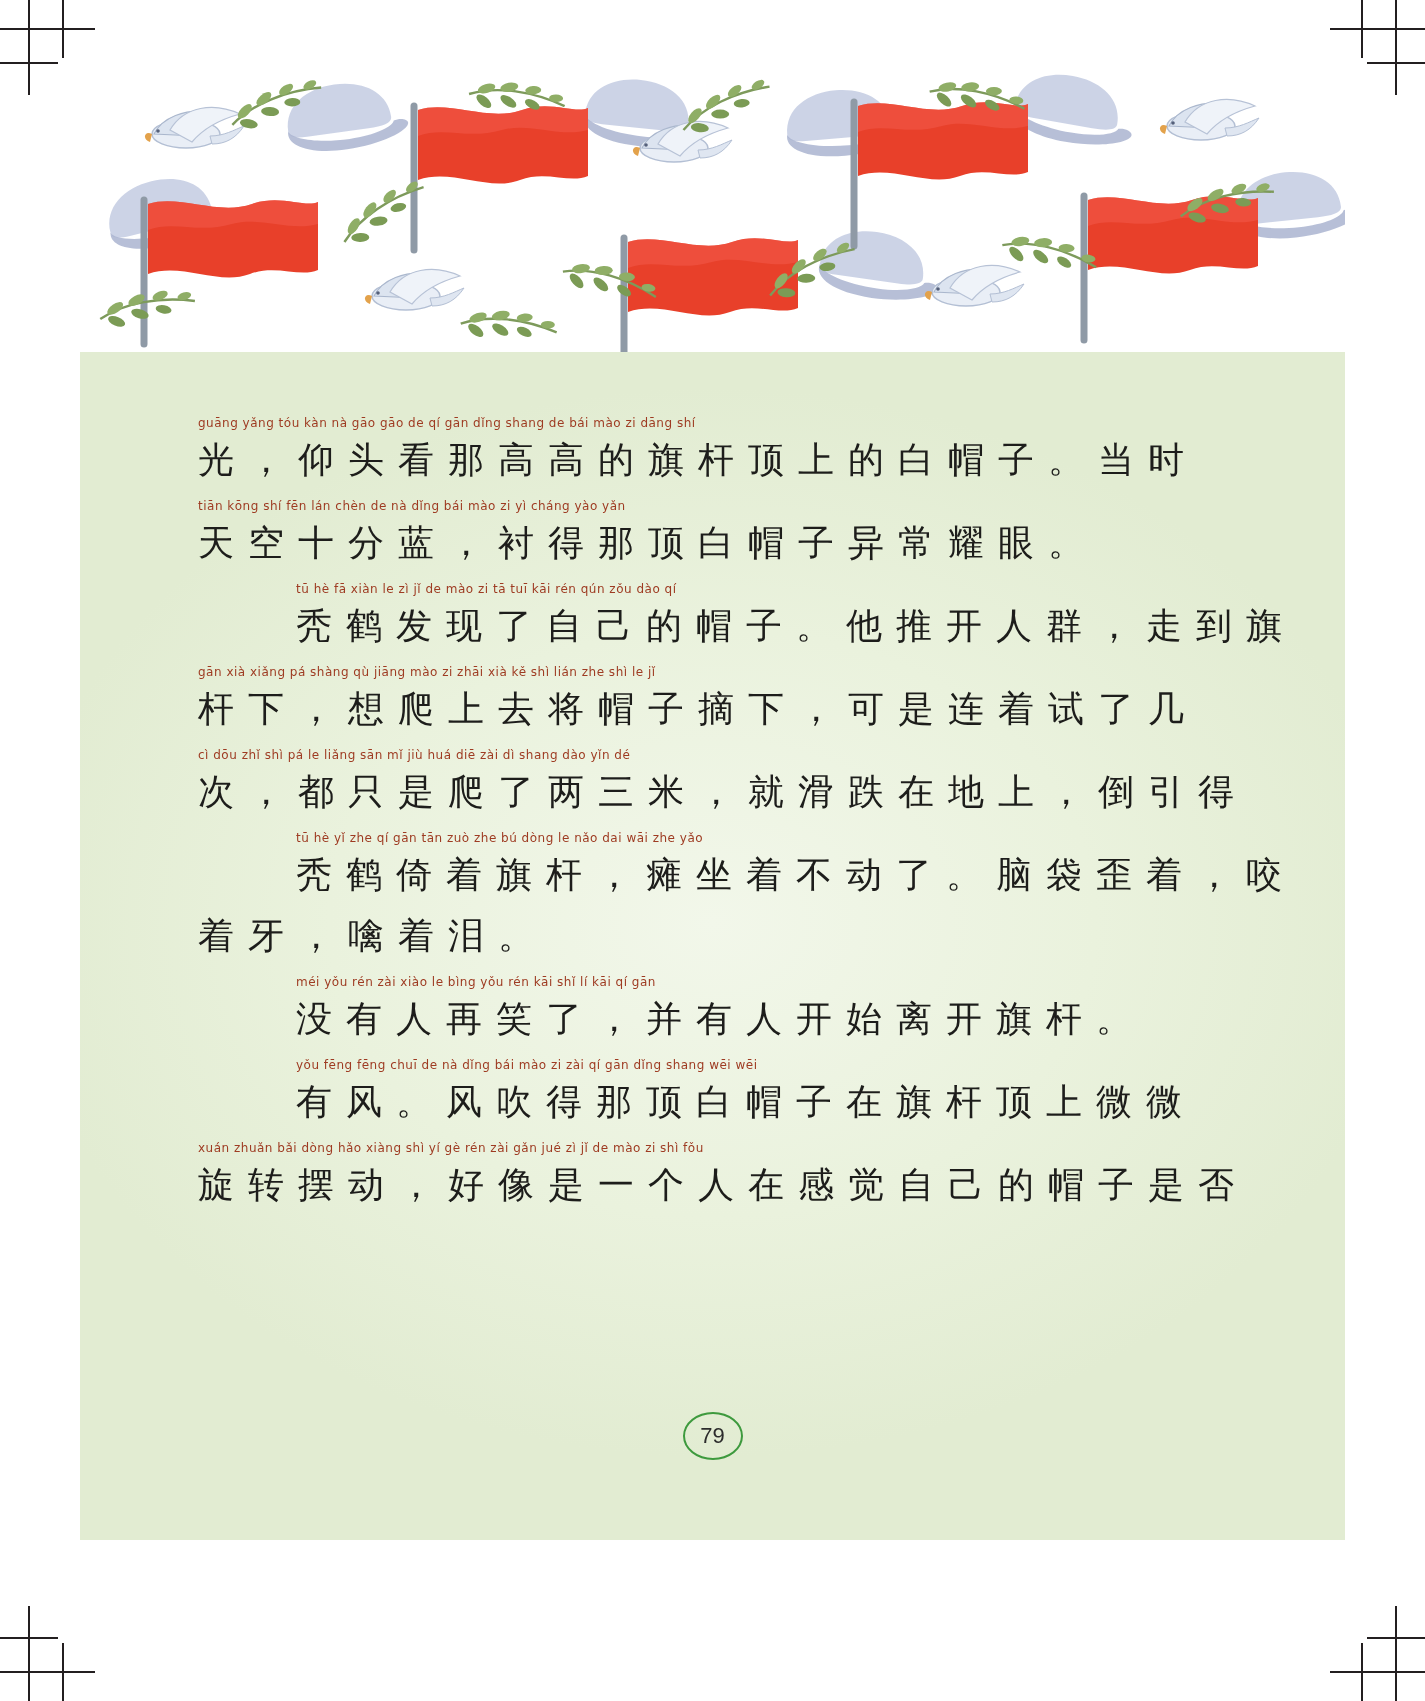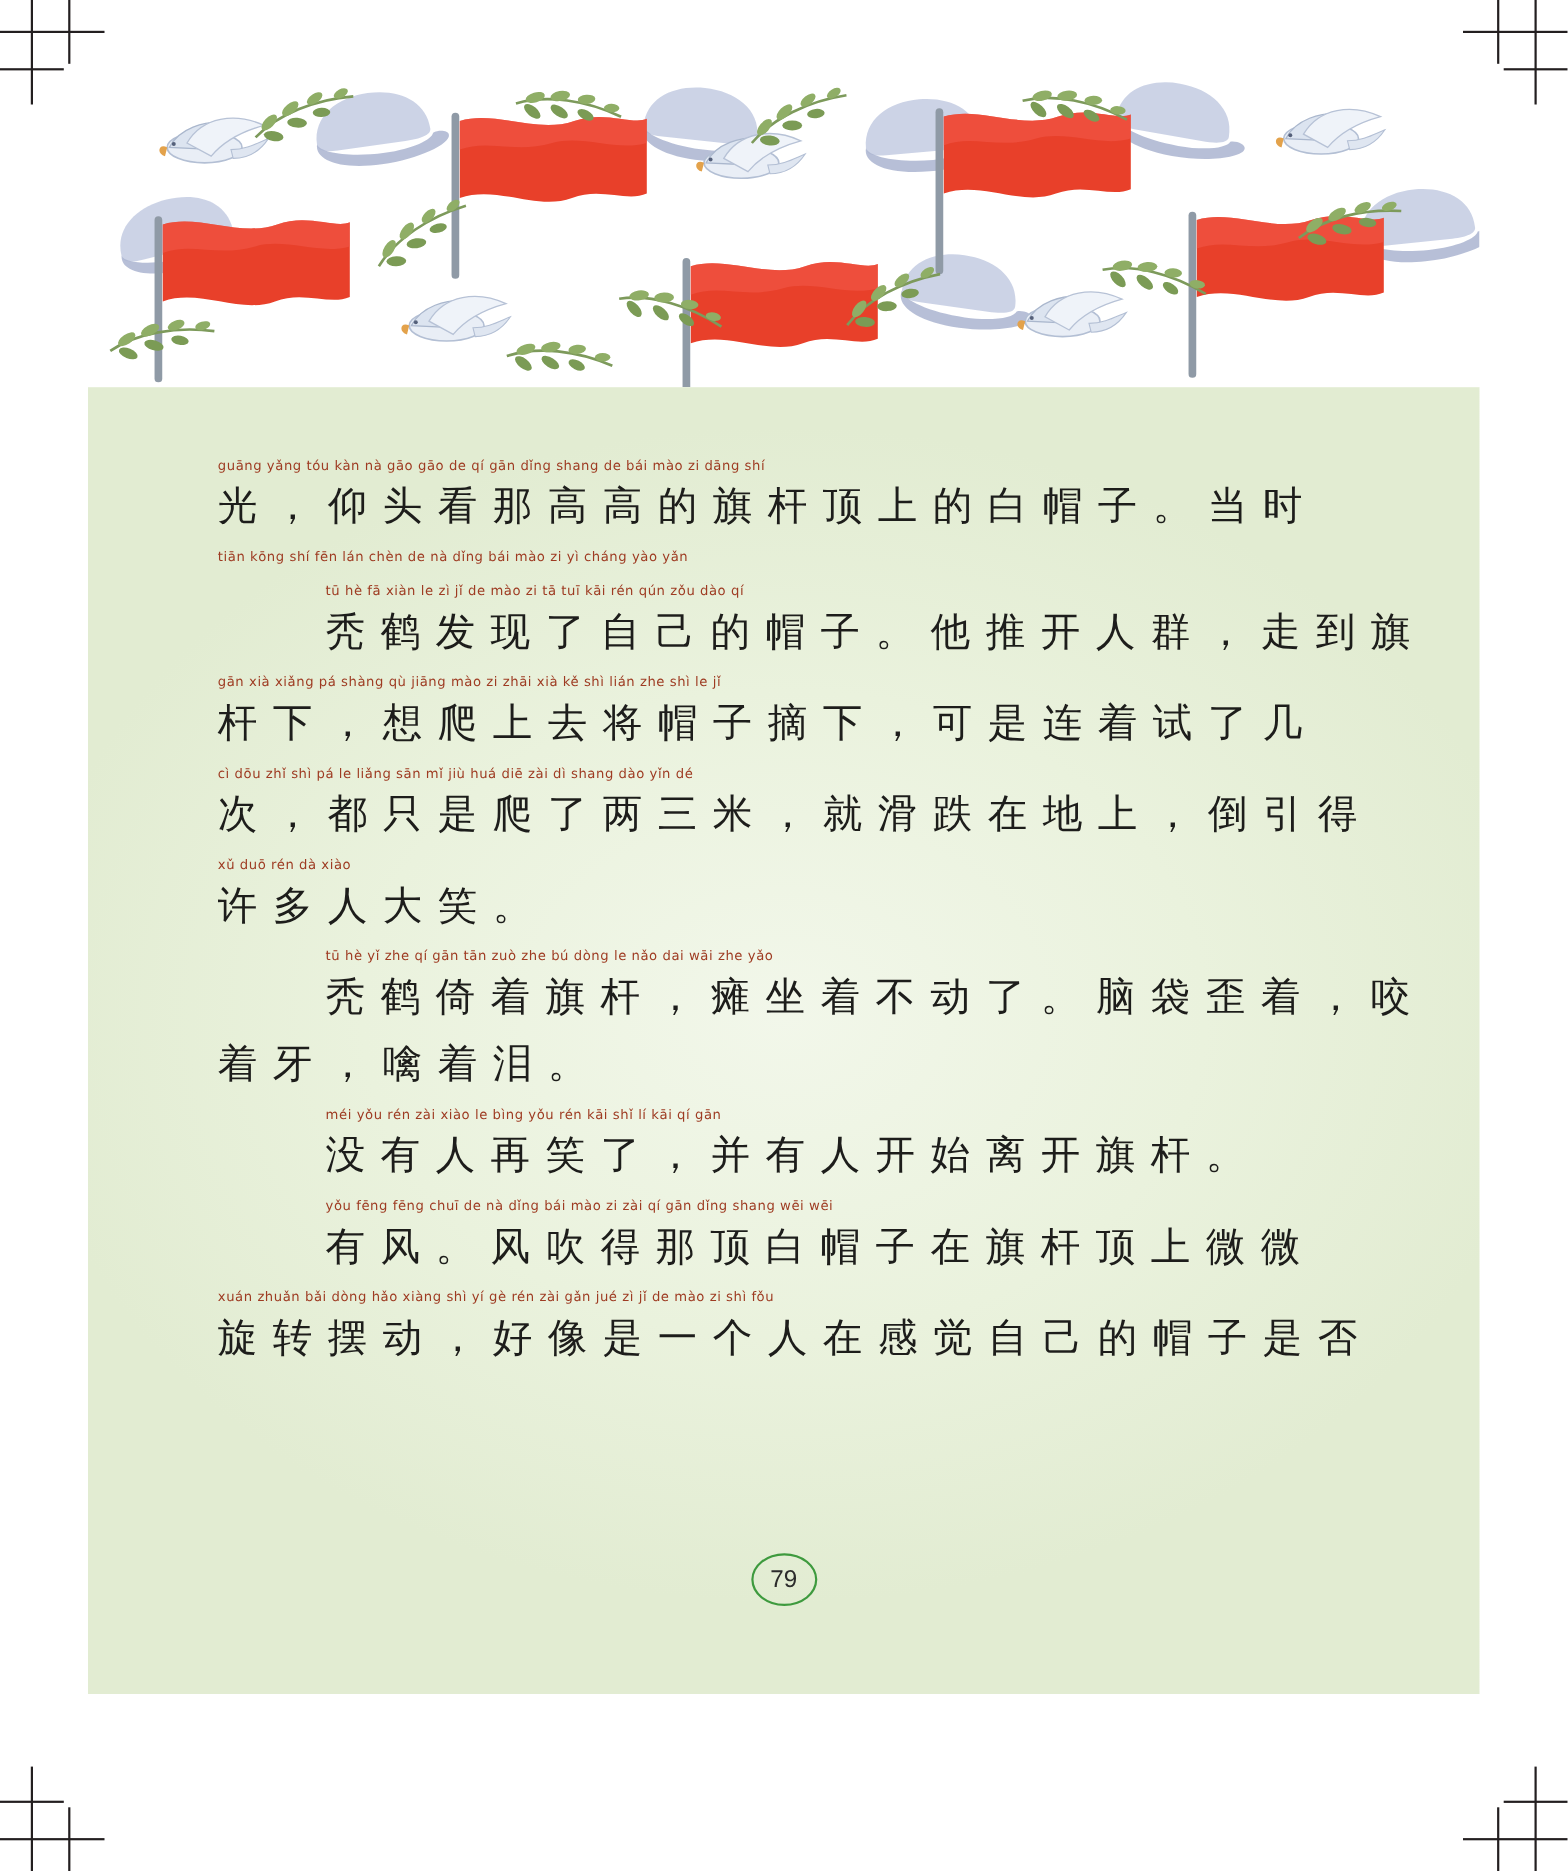--- a/index.html
+++ b/index.html
@@ -226,41 +226,38 @@
 <div class="page-body">
   <div class="text-col">
 
     <div class="line">
       <div class="ruby-row">guāng          yǎng tóu kàn  nà  gāo gāo  de    qí  gān dǐng shang de  bái mào  zi      dāng shí</div>
       <div class="han-row">光 ，  仰 头 看 那 高 高 的 旗 杆 顶 上 的 白 帽 子 。 当 时</div>
     </div>
 
     <div class="line">
       <div class="ruby-row">tiān kōng shí  fēn  lán      chèn de  nà dǐng bái mào  zi   yì cháng yào yǎn</div>
+      <div class="han-row">天 空 十 分 蓝 ， 衬 得 那 顶 白 帽 子 异 常 耀 眼 。</div>
     </div>
 
     <div class="line indent-1">
       <div class="ruby-row">tū  hè  fā xiàn  le   zì   jǐ   de mào  zi       tā  tuī  kāi rén qún      zǒu dào qí</div>
       <div class="han-row">秃 鹤 发 现 了 自 己 的 帽 子 。 他 推 开 人 群 ， 走 到 旗</div>
     </div>
 
     <div class="line">
       <div class="ruby-row">gān xià      xiǎng pá shàng  qù jiāng mào  zi zhāi xià      kě  shì lián zhe  shì  le    jǐ</div>
       <div class="han-row">杆 下 ， 想 爬 上 去 将 帽 子 摘 下 ， 可 是 连 着 试 了 几</div>
     </div>
 
     <div class="line">
       <div class="ruby-row">cì        dōu zhǐ  shì  pá   le liǎng sān  mǐ      jiù huá diē zài  dì shang      dào yǐn dé</div>
       <div class="han-row">次 ， 都 只 是 爬 了 两 三 米 ， 就 滑 跌 在 地 上 ， 倒 引 得</div>
     </div>
 
-    <div class="line">
-      <div class="ruby-row">xǔ  duō rén  dà xiào</div>
-      <div class="han-row">许 多 人 大 笑 。</div>
-    </div>
 
     <div class="line indent-1">
       <div class="ruby-row">tū  hè   yǐ  zhe  qí gān      tān zuò zhe  bú dòng  le      nǎo dai wāi zhe       yǎo</div>
       <div class="han-row">秃 鹤 倚 着 旗 杆 ， 瘫 坐 着 不 动 了 。 脑 袋 歪 着 ， 咬</div>
     </div>
 
     <div class="line">
       <div class="han-row">着 牙 ， 噙 着 泪 。</div>
     </div>
 

